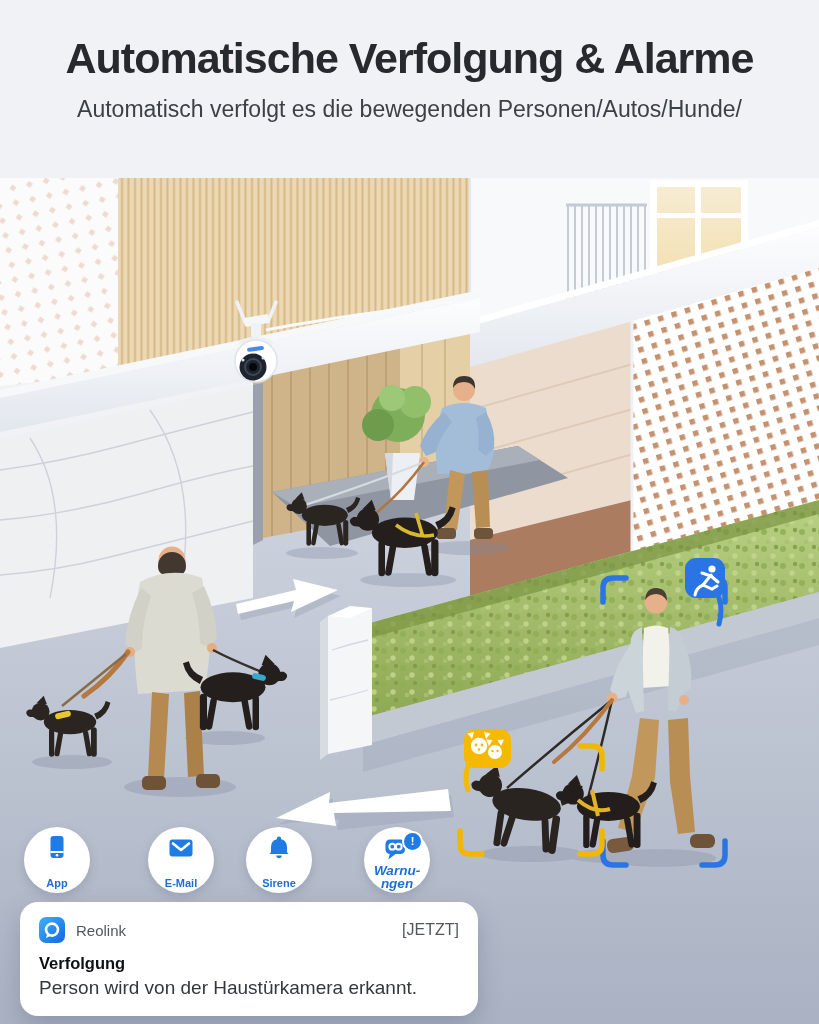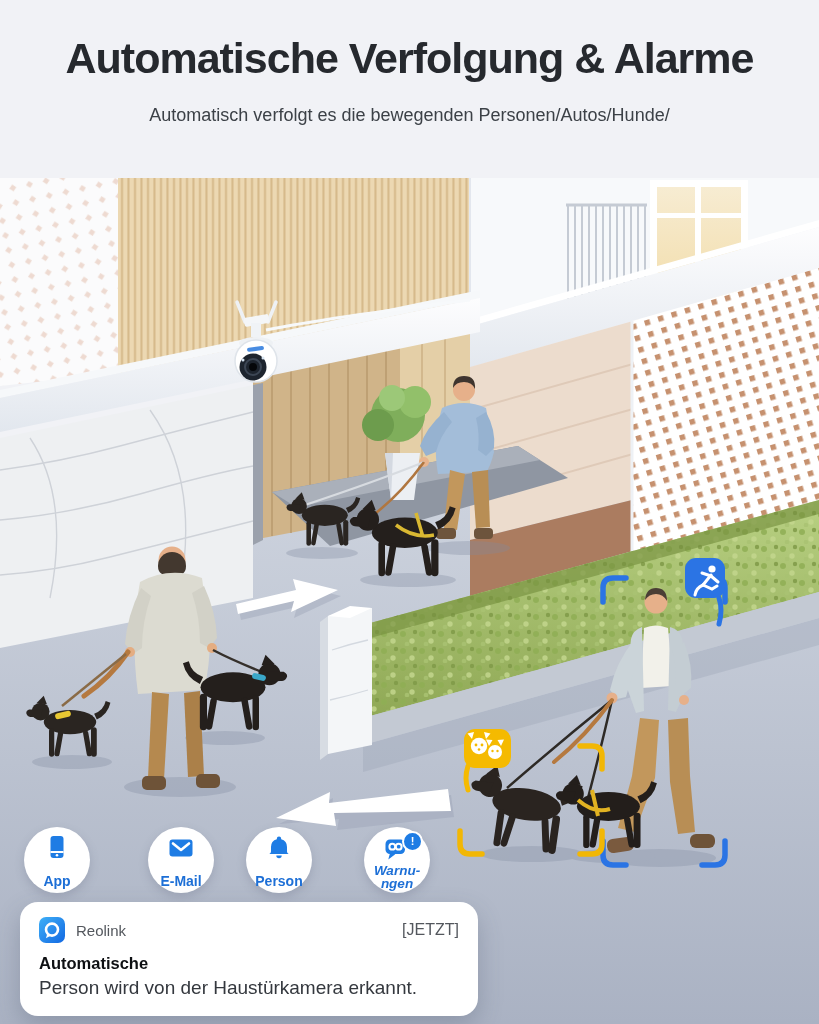--- a/index.html
+++ b/index.html
@@ -2,28 +2,28 @@
 <html><head>
 <meta charset="utf-8">
 <style>
   html,body{margin:0;padding:0;background:#e8eaef;}
   .page{position:relative;width:819px;height:1024px;overflow:hidden;
         background:#7dd3fc;font-family:"Liberation Sans",sans-serif;}
   .scene{position:absolute;left:0;top:0;width:819px;height:1024px;display:block;}
   
   .hdr{position:absolute;left:0;top:0;width:819px;text-align:center;z-index:5;}
   .title{margin-top:34px;font-size:43px;font-weight:800;letter-spacing:-1px;color:#26292e;}
-  .sub{margin-top:20px;font-size:18px;line-height:1.42;color:#3c4147;}
+  .sub{margin-top:10px;font-size:23px;line-height:1.42;color:#3c4147;}
   
   .feature{position:absolute;top:827px;width:66px;height:66px;z-index:6;}
   .fc{position:relative;width:66px;height:66px;border-radius:50%;background:#fff;
       box-shadow:0 4px 10px rgba(90,100,125,.25);text-align:center;}
   .fc svg{margin-top:7px;}
   .flabel{position:absolute;left:-8px;right:-8px;bottom:5px;color:#1d6fd6;
-          font-size:14px;font-weight:600;line-height:.95;}
+          font-size:11px;font-weight:600;line-height:.95;}
   .flabel span{display:block;}
   .feature.small .flabel{font-size:13.5px;bottom:2px;font-style:italic;}
   .badge{position:absolute;top:4px;right:7px;width:17px;height:17px;border-radius:50%;
          background:#1e7ce4;border:2.5px solid #fff;color:#fff;font-size:11px;font-weight:800;
          line-height:17px;text-align:center;}
   
   .card{position:absolute;left:20px;top:902px;width:458px;height:114px;background:#fff;
         border-radius:18px;box-shadow:0 10px 24px rgba(70,80,100,.28);z-index:7;
         padding:15px 19px;box-sizing:border-box;}
   .crow{display:flex;align-items:center;}
@@ -364,21 +364,21 @@
         </div>
   </div>
 </div>
 <div class="feature" style="left:246px">
   <div class="fc">
     <svg width="28" height="28" viewBox="0 0 28 28">
       <path d="M14 2.5 a2.2 2.2 0 0 1 2.2 2.2 l0 .5 A8 8 0 0 1 22 12.9 V17.6 q0 1.6 1.7 2.5 H4.3 Q6 19.2 6 17.6 v-4.7 A8 8 0 0 1 11.8 5.2 l0 -.5 A2.2 2.2 0 0 1 14 2.5 z" fill="#1e7ce4"></path>
       <path d="M11.3 21.5 a2.7 2.7 0 0 0 5.4 0 z" fill="#1e7ce4"></path>
     </svg>
     <div class="flabel">
-          <span>Person</span>
+          <span>Sirene</span>
           <span></span>
         </div>
   </div>
 </div>
 <div class="feature small" style="left:364px">
   <div class="fc">
     <svg width="28" height="28" viewBox="0 0 28 28">
       <rect x="2.5" y="5.5" width="19.5" height="14.5" rx="4.5" fill="#1e7ce4"></rect>
       <path d="M7 19 l-1.7 6.5 7 -5.3 z" fill="#1e7ce4"></path>
       <circle cx="9.3" cy="12.7" r="2.9" fill="none" stroke="#fff" stroke-width="2"></circle>
@@ -402,17 +402,17 @@
               <stop offset="1" stop-color="#1268e2"></stop>
         </linearGradient>
       </defs>
       <rect width="26" height="26" rx="7" fill="url(#lg)"></rect>
       <circle cx="13" cy="12.6" r="6" fill="none" stroke="#fff" stroke-width="2.6"></circle>
       <path d="M8.4 16.4 l-1.5 4.8 5 -2.7 z" fill="#fff"></path>
     </svg>
     <span class="cname">Reolink</span>
     <span class="ctime">[JETZT]</span>
   </div>
-  <div class="ctitle">Automatische</div>
+  <div class="ctitle">Verfolgung</div>
   <div class="cbody">Person wird von der Haustürkamera erkannt.</div>
 </div>
 
 </div>
 
 </body></html>

